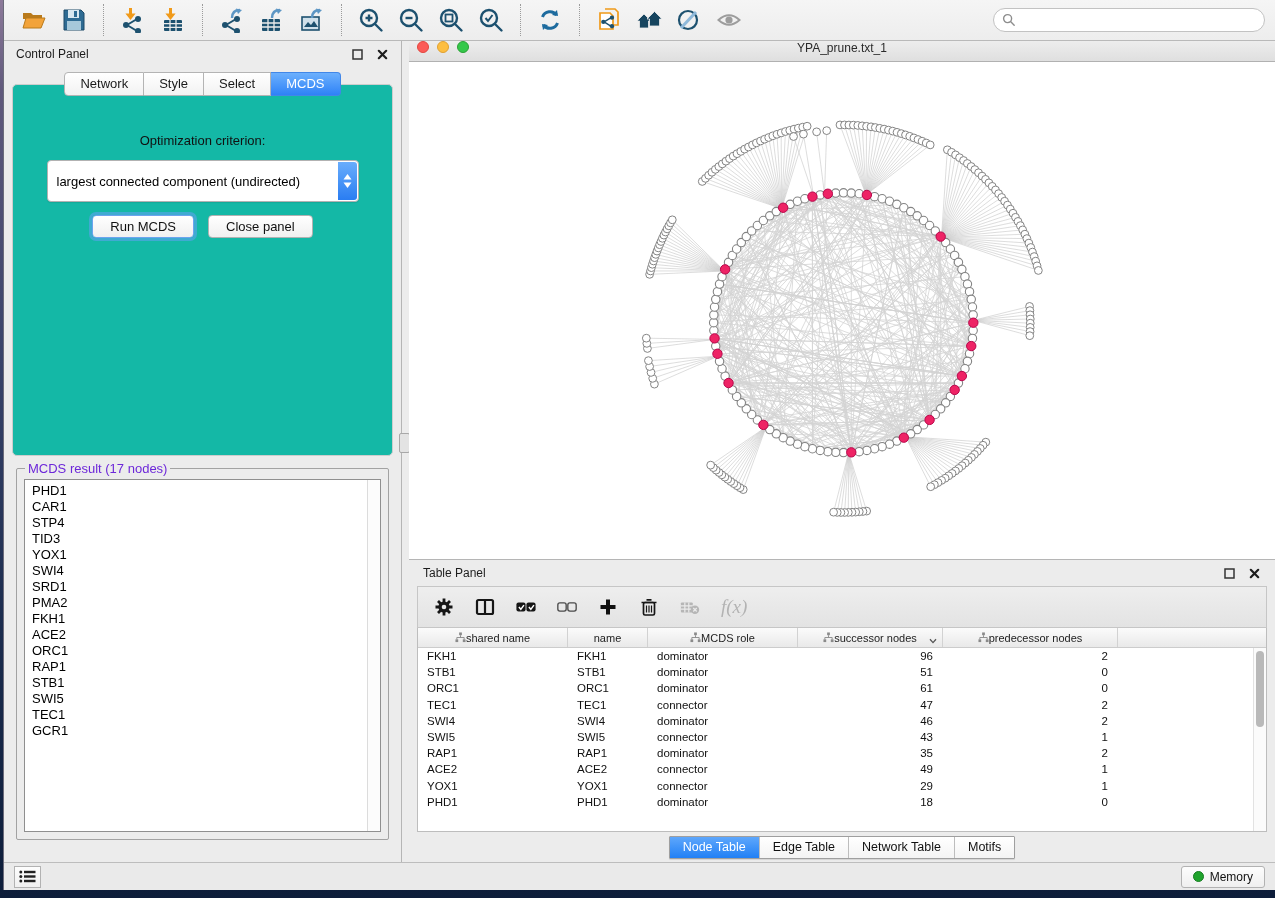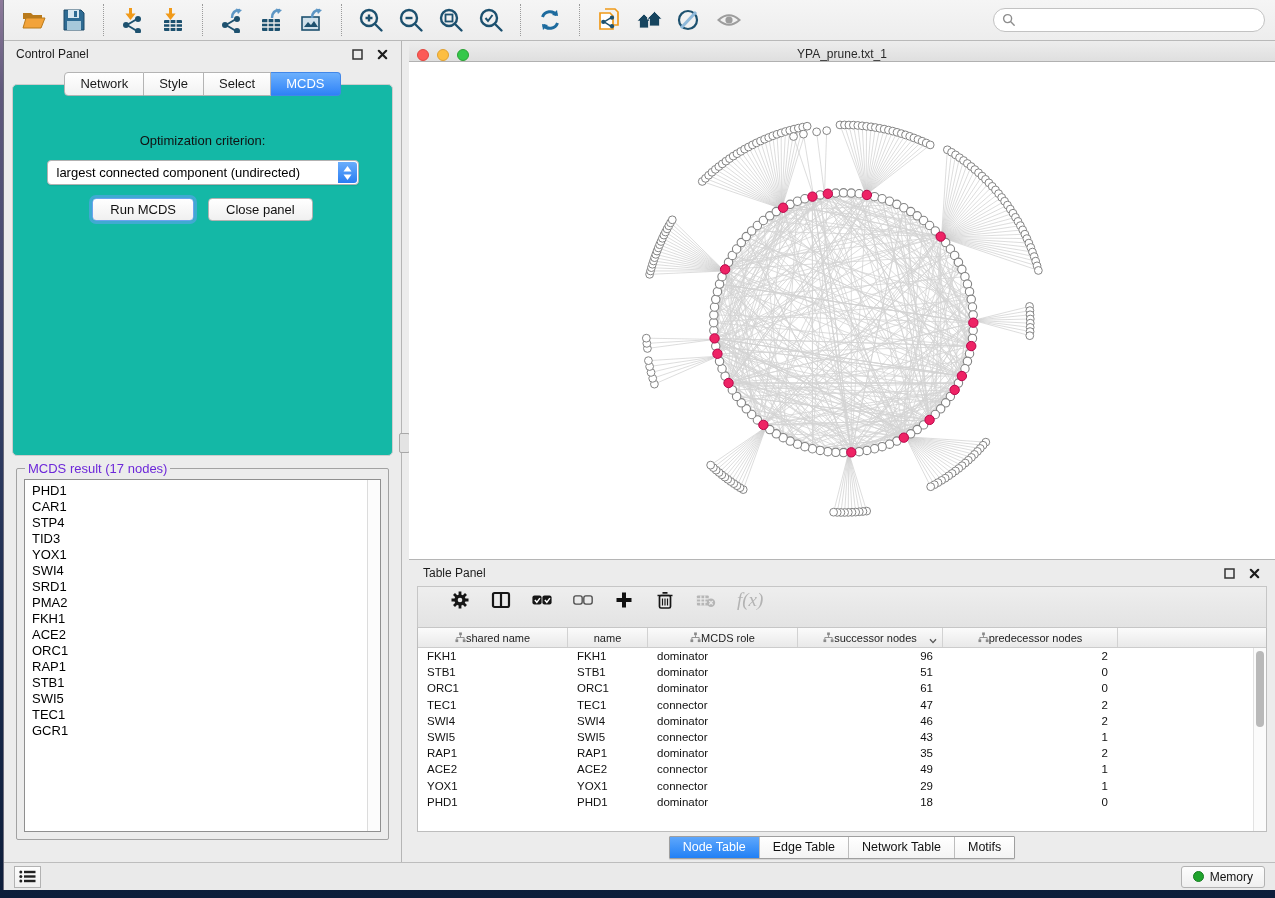--- a/index.html
+++ b/index.html
@@ -32,21 +32,21 @@
   .wbtn { display:flex; align-items:center; justify-content:center; width:13px; height:13px; }
   .cp-tabs { display:flex; justify-content:center; margin-top:5px; position:relative; z-index:2; }
   .cptab { font-size:13px; color:#1a1a1a; background:linear-gradient(#ffffff,#f2f2f2);
     border:1px solid #b4b4b4; border-left:none; padding:3px 15px 4px; }
   .cptab.first { border-left:1px solid #b4b4b4; border-radius:4px 0 0 4px; }
   .cptab.last { border-radius:0 4px 4px 0; }
   .cptab.active { background:linear-gradient(#6cb0fd,#2e82f7); color:#fff; border-color:#4187e8; }
   .cp-box { margin:-12px 8px 0 8px; height:372px; flex:none; background:#14b8a6;
     border:1px solid #cdcdcd; border-radius:5px; padding-top:34px; }
   .opt-label { text-align:center; font-size:13px; color:#111; margin-top:14px; }
-  .mac-select { position:relative; width:312px; height:25px; margin:12px auto 0; background:#fff;
+  .mac-select { position:relative; width:312px; height:42px; margin:12px auto 0; background:#fff;
     border:1px solid #b2b2b2; border-radius:4px; font-size:13px; display:flex; align-items:center;
     padding:0 24px 0 9px; box-shadow:0 1px 1px rgba(0,0,0,.08); }
   .mac-select .stepper { position:absolute; right:1px; top:1px; bottom:1px; width:19px; border-radius:0 3px 3px 0;
     background:linear-gradient(#69adfc,#2a7df2); display:flex; flex-direction:column; align-items:center; justify-content:center; gap:2px; }
   .btn-row { display:flex; justify-content:center; gap:14px; margin-top:13px; }
   .mac-btn { height:23px; font-size:13px; color:#111; background:linear-gradient(#ffffff,#f0f0f0);
     border:1px solid #b2b2b2; border-radius:4px; padding:0 17px; font-family:inherit; }
   .mac-btn.focused { border-color:#6ba4ee; box-shadow:0 0 0 3px rgba(101,158,245,.55); }
   .cp-spacer { flex:1; }
   .mcds-fieldset { flex:none; height:372px; margin:0 12px 22px 12px; border:1px solid #a2a2a2;
@@ -58,35 +58,35 @@
 
   
   .vsplit { width:8px; flex:none; background:#ececec; border-left:1px solid #b5b5b5; position:relative; }
   .vsplit .knob { position:absolute; left:-3px; top:392px; width:11px; height:20px; background:#e3e3e3;
     border:1px solid #a8a8a8; border-radius:2px; }
 
   
   .rcol { flex:1; display:flex; flex-direction:column; min-width:0; }
   .netwin { height:519px; flex:none; display:flex; flex-direction:column; border-bottom:1px solid #b5b5b5; }
   .net-titlebar { height:21px; flex:none; background:linear-gradient(#ededed,#dfdfdf); border-bottom:1px solid #b1b1b1;
-    position:relative; display:flex; align-items:flex-end; padding:0 8px; }
+    position:relative; display:flex; align-items:flex-start; padding:0 8px; }
   .lights { display:flex; gap:8px; }
   .light { width:12px; height:12px; border-radius:50%; }
   .light.red { background:#fc5b57; border:1px solid #e2463f; }
   .light.yellow { background:#fdbe41; border:1px solid #e0a131; }
   .light.green { background:#34c84a; border:1px solid #2aa135; }
   .net-title { position:absolute; left:0; right:0; text-align:center; font-size:12px; color:#2a2a2a; }
   .net-canvas { flex:1; background:#fff; position:relative; }
   .net-canvas svg { position:absolute; inset:0; }
 
   
   .tpanel { flex:1; background:#ececec; display:flex; flex-direction:column; min-height:0; padding:0 8px; }
   .tpanel .panel-head { padding:0 6px; height:26px; }
   .ttoolbar { height:42px; flex:none; background:linear-gradient(#eeeeee,#e3e3e3); border:1px solid #c6c6c6;
-    display:flex; padding:0 32px; }
+    display:flex; align-items:center; padding:0 16px; }
   .titem { height:26px; display:flex; align-items:center; justify-content:center; margin-right:21px; }
   .titem svg { width:20px; height:20px; }
   .fxtxt { font-family:"Liberation Serif","DejaVu Serif",serif; font-style:italic; font-size:19px; color:#b3b3b3; }
   .tablewrap { flex:1; min-height:0; background:#fff; border:1px solid #bdbdbd; border-top:none;
     display:flex; flex-direction:column; position:relative; }
   .thead { height:20px; flex:none; display:flex; background:linear-gradient(#fbfbfb,#e9e9e9);
     border-bottom:1px solid #cccccc; font-size:11px; color:#222; }
   .th { position:relative; border-right:1px solid #d2d2d2; display:flex; align-items:center; justify-content:center; }
   .th .sort { position:absolute; right:5px; top:6px; }
   .tbody { flex:1; position:relative; overflow:hidden; font-size:11.5px; color:#111; }

